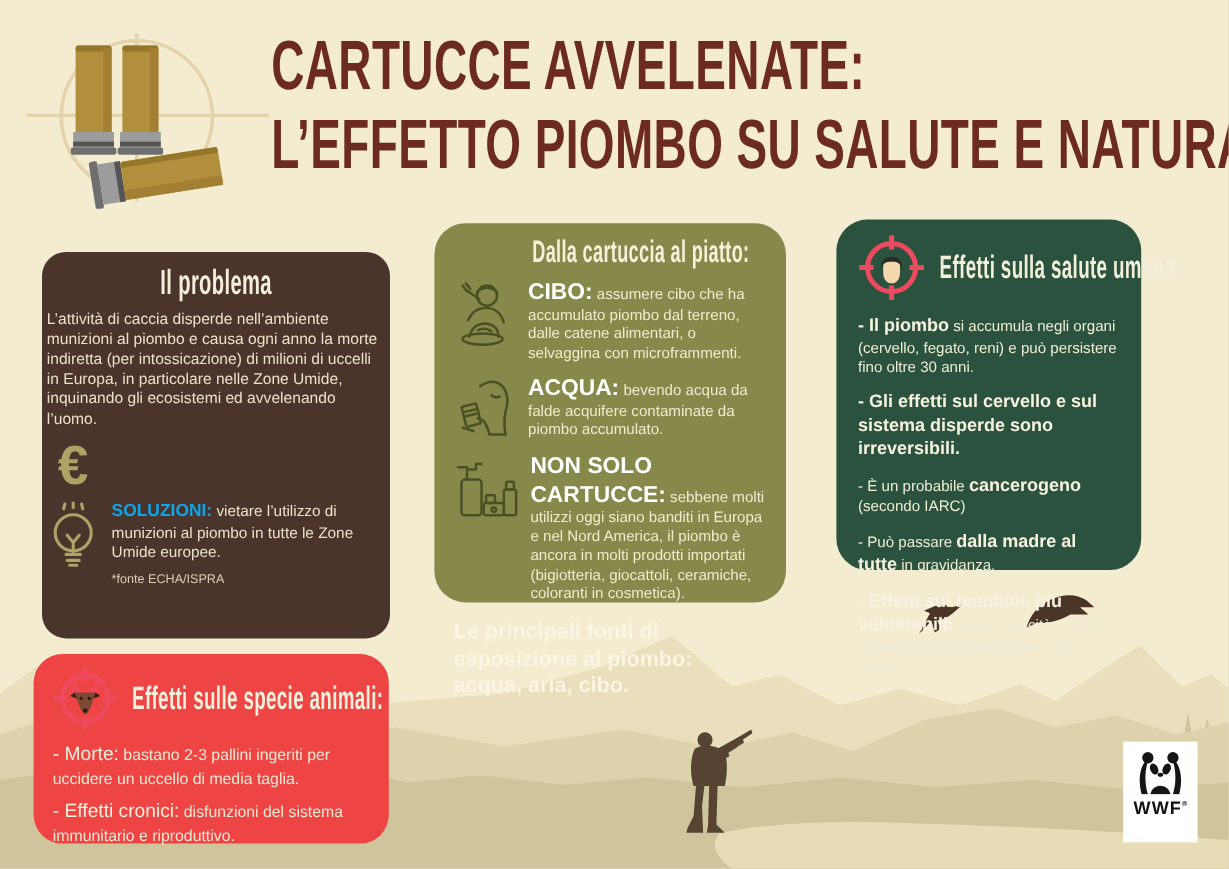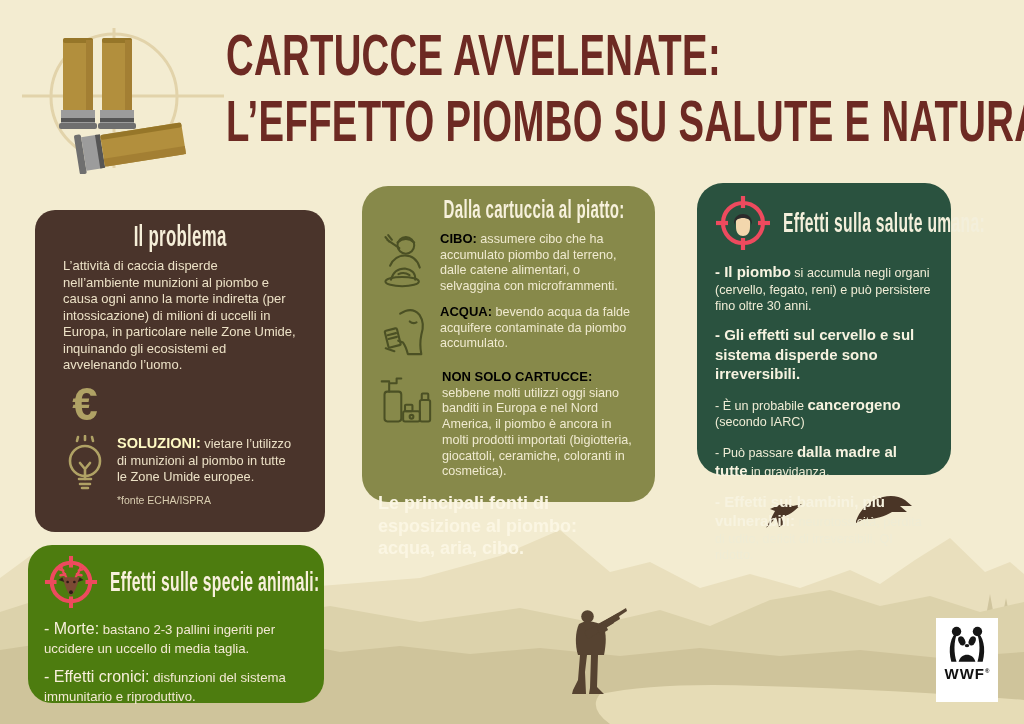--- a/index.html
+++ b/index.html
@@ -16,53 +16,53 @@
         font-weight:700;white-space:nowrap;letter-spacing:.5px;color:#6d2a23;
         font-size:58px;line-height:1;}
 
   header.title{position:absolute;left:226px;top:26px;}
   header.title .tline{height:66px;}
 
   .box{position:absolute;box-sizing:border-box;}
 
   
   .problem{left:35px;top:210px;width:290px;height:322px;background:#4a342b;border-radius:20px;
-           padding:12px 28px;color:#ece1c6;}
+           padding:12px 4px;color:#ece1c6;}
   .box-title-center{text-align:center;}
   .problem .box-title-center .cond{font-size:29px;color:#f6efd9;}
   .p-intro{font-size:13px;line-height:1.27;margin:7px 0 0;}
   .p-highlight{font-size:15px;line-height:1.25;font-weight:700;color:#f6efd9;margin:11px 0 0;}
   .p-row{display:flex;gap:10px;margin-top:10px;align-items:flex-start;}
   .euro{flex:0 0 44px;font-size:46px;font-weight:700;color:#b0a265;line-height:.9;text-align:center;}
   .bulbwrap{flex:0 0 44px;display:flex;justify-content:center;}
   .p-label{font-size:14.5px;font-weight:700;color:#f6efd9;margin:0;}
   .p-small{font-size:12.8px;line-height:1.24;margin:0;}
-  .p-label-inline{font-size:14.5px;color:#fef9c3;}
+  .p-label-inline{font-size:14.5px;color:#0ea5e9;}
   .p-source{font-size:10.5px;margin:9px 0 0;color:#d9cdb0;}
 
   
   .cartridge{left:362px;top:186px;width:293px;height:316px;background:#87894a;border-radius:26px;
              padding:10px 16px;color:#f0ead0;}
   .cartridge .box-title-center .cond{font-size:26px;color:#f7f1dc;}
   .c-item{display:flex;gap:10px;margin-top:9px;align-items:flex-start;}
   .c-icon{flex:0 0 52px;display:flex;justify-content:center;}
   .c-text{font-size:12.6px;line-height:1.25;margin:0;}
-  .c-text strong{font-size:13px;color:#000000;}
+  .c-text strong{font-size:19px;color:#ffffff;}
   .c-footer{font-size:18px;font-weight:700;color:#fbf6e3;line-height:1.25;margin:12px 0 0;}
 
   
   .health{left:697px;top:183px;width:254px;height:292px;background:#2a523f;border-radius:26px;
           padding:12px 18px;color:#efecd5;}
   .h-head{display:flex;align-items:center;gap:12px;}
   .health .cond{font-size:27px;color:#f3efdb;}
   .h-item{margin:11px 0 0;font-size:12.6px;line-height:1.3;}
   .hb{font-size:15px;font-weight:700;color:#f7f3e0;}
 
   
-  .animals{left:28px;top:545px;width:296px;height:158px;background:#4d7c0f;border-radius:24px;
+  .animals{left:28px;top:545px;width:296px;height:158px;background:#ef4444;border-radius:24px;
            padding:10px 16px;color:#f3e8d3;}
   .a-head{display:flex;align-items:center;gap:12px;}
   .animals .cond{font-size:27px;color:#f8f0dc;}
   .a-item{margin:10px 0 0;font-size:13.2px;line-height:1.3;}
   .ab{font-size:16px;font-weight:400;color:#f8efdb;}
 
   
   .shells{position:absolute;left:16px;top:6px;}
 
   

